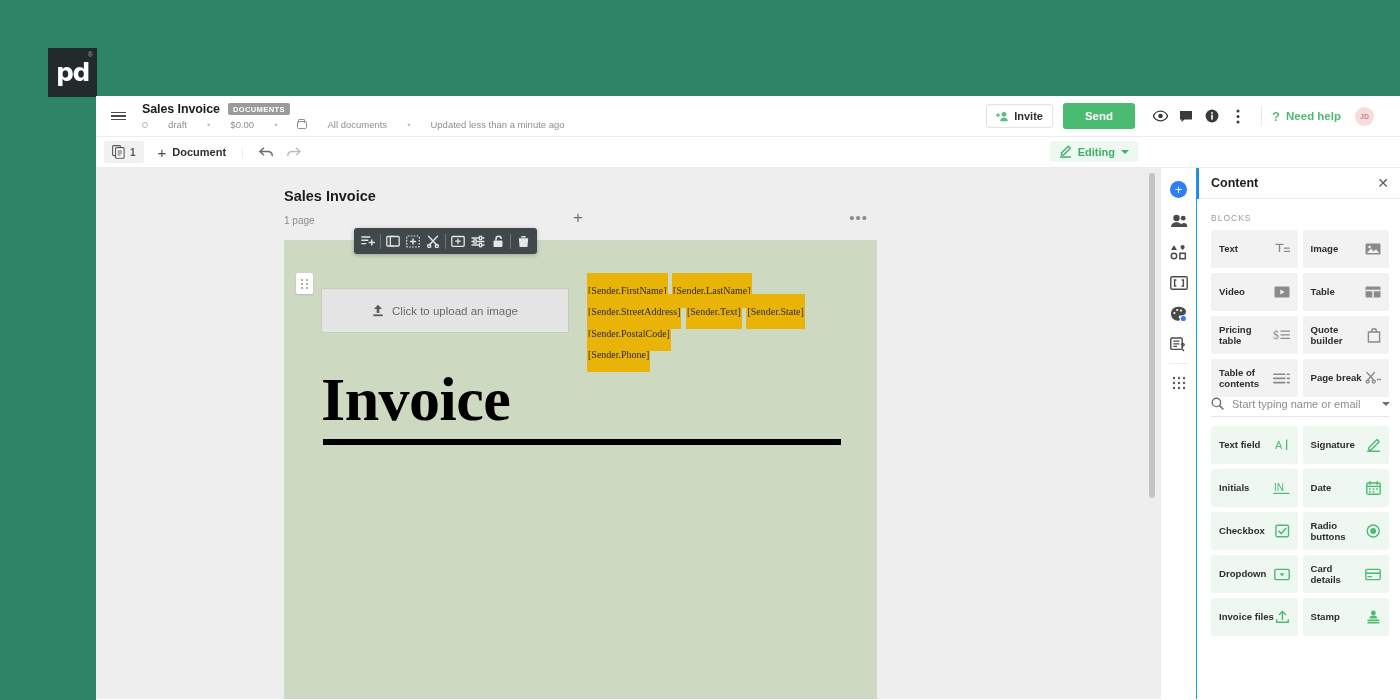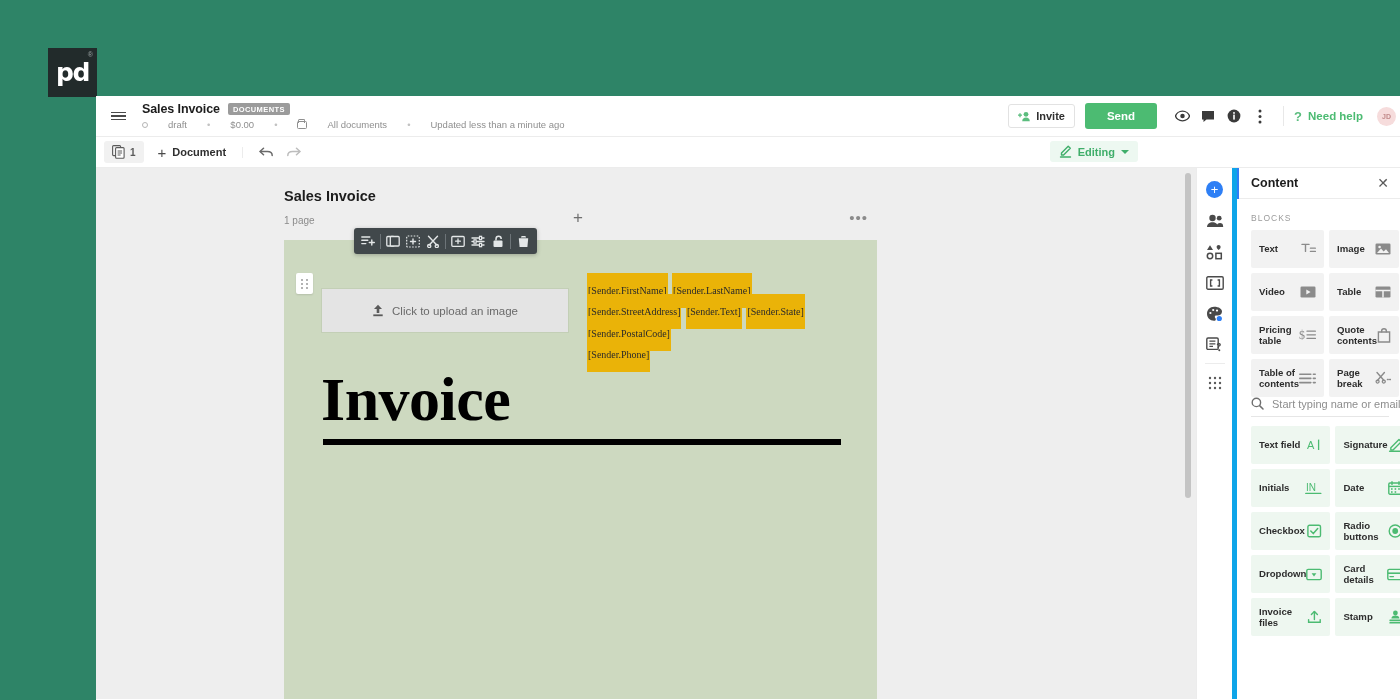--- a/index.html
+++ b/index.html
@@ -52,21 +52,21 @@
   .badge-documents {
     background: #9b9b9b; color: #fff; font-size: 7.5px; font-weight: 700;
     letter-spacing: 0.4px; padding: 2px 5px 1.5px; border-radius: 2px;
   }
   .doc-sub { font-size: 9.5px; color: #8f8f8f; margin-top: 3px; display: flex; align-items: center; gap: 20px; }
   .dot-status { width: 6px; height: 6px; border-radius: 50%; border: 1.3px solid #b5b5b5; display:inline-block; }
   .sep-dot { color: #c2c2c2; }
   .folder-ico { display: inline-block; width: 10px; height: 8px; border: 1.2px solid #8f8f8f; border-radius: 1.5px; position: relative; }
   .folder-ico::before { content:""; position:absolute; left:0; top:-3px; width:5px; height:3px; border:1.2px solid #8f8f8f; border-bottom:none; border-radius:1.5px 1.5px 0 0; }
 
-  .top-actions { display: flex; align-items: center; gap: 0px; padding-right: 4px; }
+  .top-actions { display: flex; align-items: center; gap: 0px; padding-right: 26px; }
   .btn-invite {
     display: flex; align-items: center; gap: 5px;
     border: 1px solid #e2e2e2; border-radius: 3px;
     padding: 5px 9px; font-size: 11px; font-weight: 700; color: #2f2f2f;
     cursor: pointer; background: #fff; margin-right: 10px;
   }
   .btn-invite .pl { color: #5bbd7e; font-weight: 700; font-size: 10px; }
   .btn-send {
     background: #4cbb72; color: #fff; font-size: 11.5px; font-weight: 700;
     padding: 7px 22px; border-radius: 3px; cursor: pointer; margin-right: 12px;
@@ -178,21 +178,21 @@
   }
   .rail-item { width: 32px; height: 31px; display:flex; align-items:center; justify-content:center; cursor:pointer; position:relative;}
   .rail-sep { width: 20px; height: 1px; background: #ececec; margin: 3px 0; }
   .plus-circle {
     width: 17px; height: 17px; border-radius: 50%; background: #2e7ff5;
     display:flex; align-items:center; justify-content:center; color:#fff;
     font-size: 13px; line-height: 1; font-weight: 400;
   }
 
   
-  .panel { width: 168px; background: #fff; border-left: 5px solid #0ea5e9; position: relative; }
+  .panel { width: 204px; background: #fff; border-left: 1px solid #0ea5e9; position: relative; }
   .panel-head {
     height: 31px; display:flex; align-items:center; justify-content: space-between;
     padding: 0 11px 0 14px; border-bottom: 1px solid #ececec;
   }
   .panel-title { font-size: 12.5px; font-weight: 700; color: #1c1c1c; }
   .panel-close { font-size: 14px; color: #5a5a5a; cursor:pointer; line-height:1; font-weight: 300;}
   .panel-accent { position:absolute; left: 0; top: 0; width: 2px; height: 31px; background:#2e7ff5;}
 
   .sect-label {
     font-size: 8.5px; letter-spacing: 1px; color: #9b9b9b;
@@ -580,21 +580,21 @@
         <div class="tile tall">
           <span class="t-lbl">Pricing table</span>
           <span>
             <svg width="17" height="14" viewBox="0 0 17 14">
                 <text x="0" y="11" font-family="Liberation Serif, serif" font-size="12" fill="#8b8b8b">$</text>
                 <path d="M8 3.2h8.4M8 6.8h8.4M8 10.4h8.4" stroke="#8b8b8b" stroke-width="1.3" stroke-linecap="round"></path>
               </svg>
           </span>
         </div>
         <div class="tile tall">
-          <span class="t-lbl">Quote contents</span>
+          <span class="t-lbl">Quote builder</span>
           <span>
             <svg width="14" height="15" viewBox="0 0 14 15">
                 <path d="M1.4 4h11.2v10H1.4z" fill="none" stroke="#8b8b8b" stroke-width="1.4"></path>
                 <path d="M4.6 4.4V3.2a2.4 2.4 0 0 1 4.8 0v1.2" fill="none" stroke="#8b8b8b" stroke-width="1.4"></path>
               </svg>
           </span>
         </div>
 
         <div class="tile tall">
           <span class="t-lbl">Table of contents</span>

